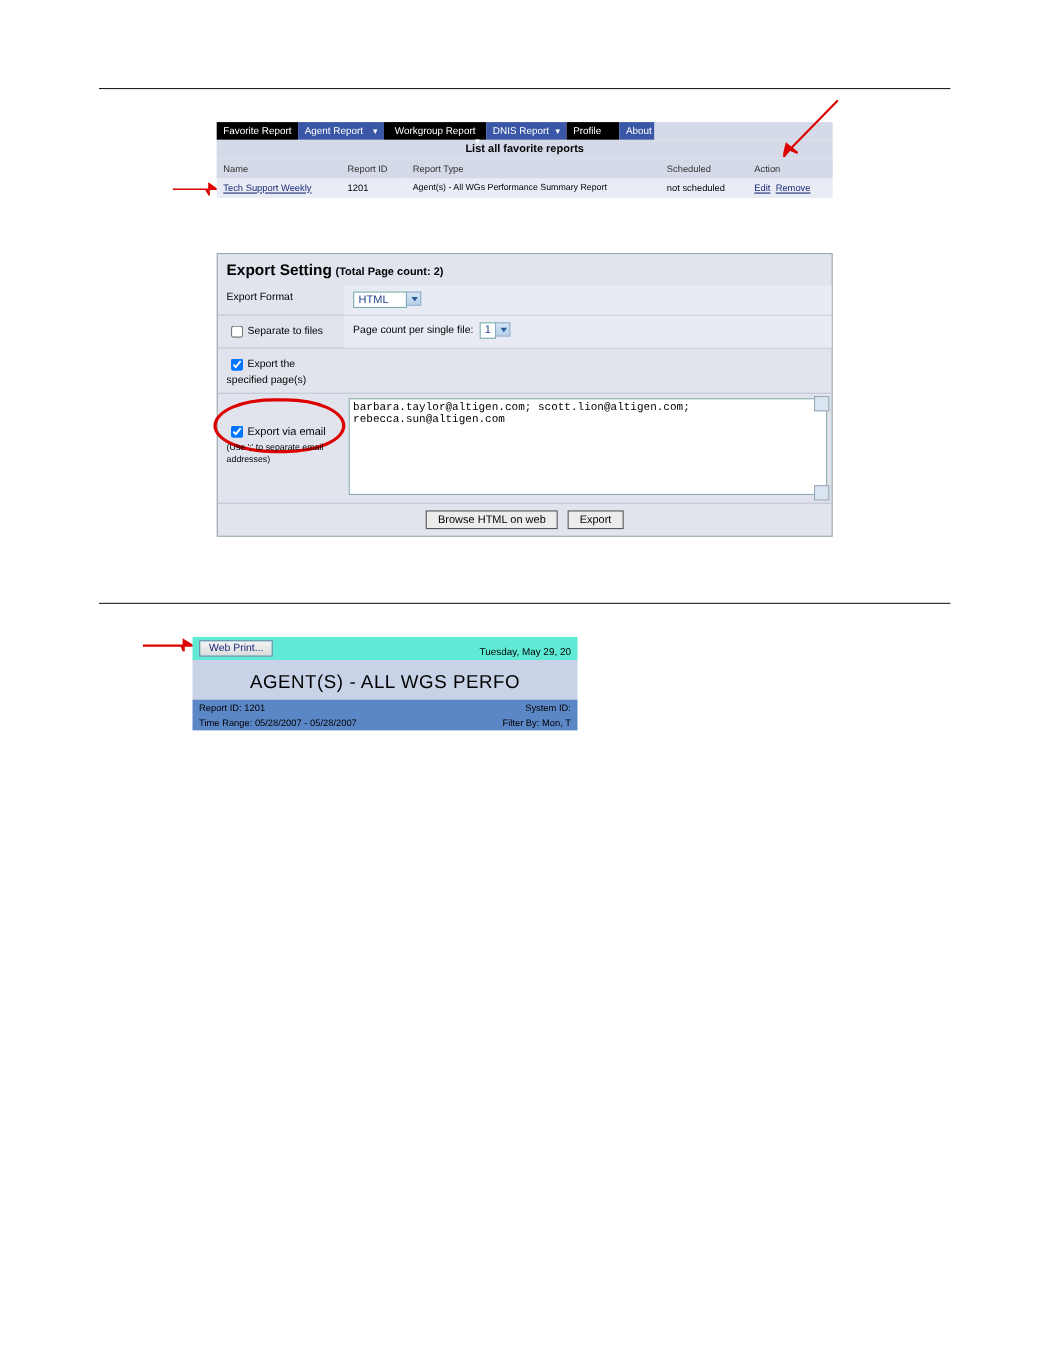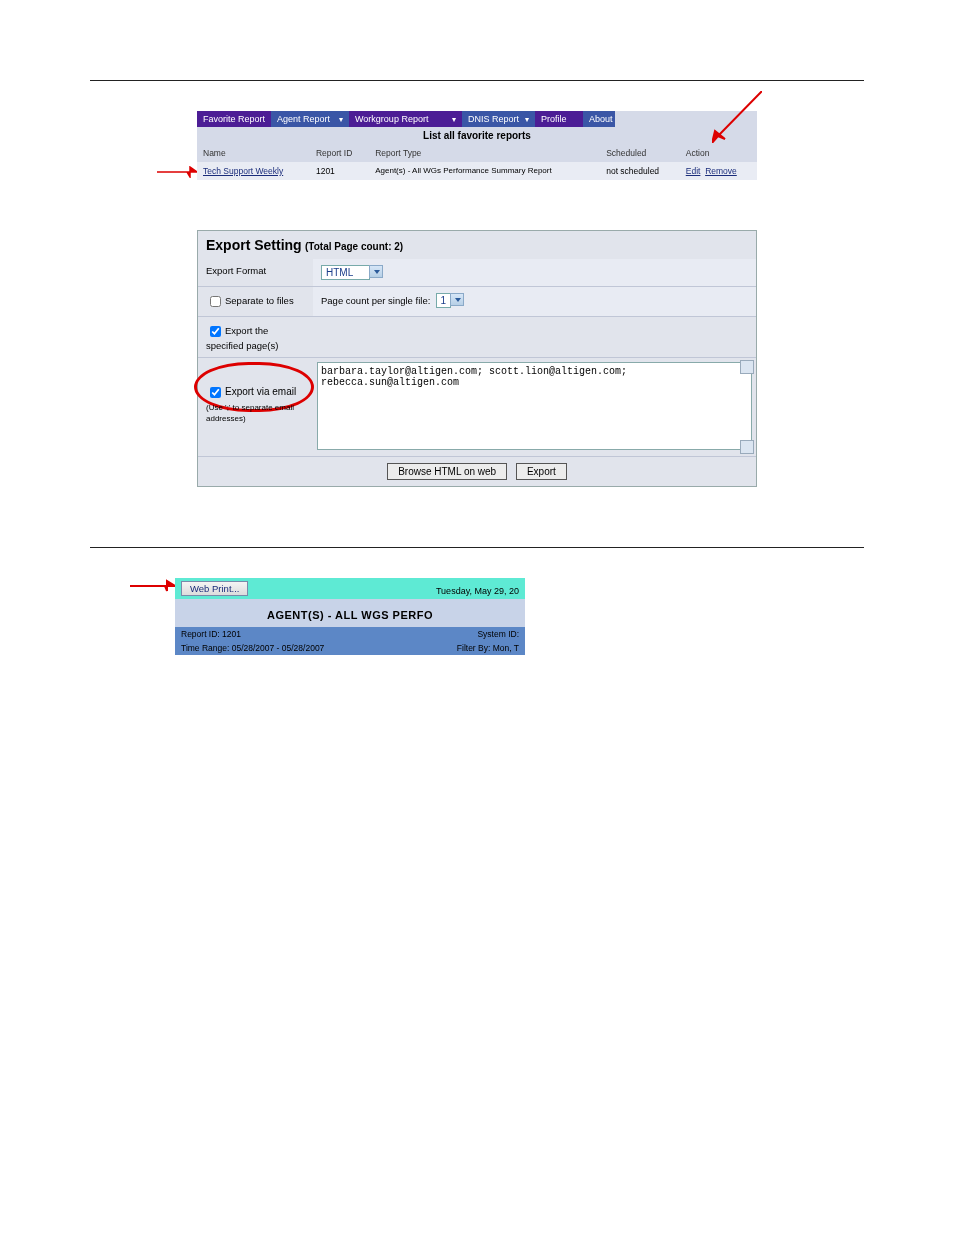--- a/index.html
+++ b/index.html
@@ -2,21 +2,21 @@
 <html><head>
 <meta charset="utf-8">
 <style>
   * { box-sizing: border-box; }
   body { margin: 0; background: #fff; font-family: Arial, sans-serif; font-size: 12px; color: #000; }
   .page { width: 954px; margin: 0 auto; padding: 60px 90px 40px; }
   .hr { border: none; border-top: 1.5px solid #222; margin: 60px 0 30px; }
   .figure-wrap { display: flex; justify-content: center; margin: 10px 0 20px; position: relative; }
   .fav-container { position: relative; width: 560px; }
   .tabs { display: flex; }
-  .tab { background: #4c1d95; color: #fff; font-size: 9px; padding: 3px 6px; margin-right: 0; display:flex; align-items:center; height:16px;}
+  .tab { background: #000000; color: #fff; font-size: 9px; padding: 3px 6px; margin-right: 0; display:flex; align-items:center; height:16px;}
   .tab.light { background:#3a56a6; }
   .tab .tri { font-size:8px; margin-left:2px;}
   .listall { background: #d5dae8; text-align: center; font-weight: bold; font-size: 10px; padding: 3px 0; }
   .fav-table { width: 100%; border-collapse: collapse; font-size: 8.5px; background: #e9ecf4;}
   .fav-table th, .fav-table td { text-align: left; padding: 4px 6px; vertical-align: top; }
   .fav-table th { background: #d5dae8; font-weight: normal; color:#333; }
   .fav-table .name-link { color: #1a2c7a; text-decoration: underline; }
   .fav-table .act { color: #1a2c7a; text-decoration: underline; }
   .tiny { font-size:8px; }
 
@@ -41,21 +41,21 @@
   .scroll-end { position:absolute; right:2px; bottom:2px; width:14px; height:14px; background:#dbe5f1; border:1px solid #9ab;}
   .scroll-top { position:absolute; right:2px; top:2px; width:14px; height:14px; background:#dbe5f1; border:1px solid #9ab;}
   .circle { position:absolute; left:-4px; top:4px; width:120px; height:50px; border:3px solid #d00; border-radius: 50% / 55%; }
   .btnrow { text-align:center; padding:6px 0; }
   .btn { display:inline-block; background:#ececec; border:1px solid #555; padding:2px 10px; font-size:10px; margin:0 3px;}
 
   .preview-container { width:350px; position:relative; }
   .preview-top { background:#5eead4; padding:3px 6px; display:flex; align-items:flex-end; font-size:9px; color:#1a2c7a;}
   .wp-btn { background: linear-gradient(#f4f4f4,#dcdcdc); border:1px solid #7a8aaa; color:#1a2c7a; font-size:9.5px; padding:1px 8px;}
   .wp-date { margin-left:auto; color:#000; }
-  .preview-title { background:#c8d3e8; text-align:center; font-family: Arial Black, Arial; font-weight:700; font-size:11px; letter-spacing:0.5px; padding:10px 0 6px;}
+  .preview-title { background:#c8d3e8; text-align:center; font-family: Arial Black, Arial; font-weight:400; font-size:17px; letter-spacing:0.5px; padding:10px 0 6px;}
   .preview-info { background:#5c87c6; color:#000; font-size:8.5px; display:flex; flex-wrap:wrap;}
   .preview-info .li { width:50%; padding:2px 6px;}
   .preview-info .ri { width:50%; padding:2px 6px; text-align:right;}
   .arrow-red-3 { position:absolute; left:-45px; top:1px; width:45px; height:14px;}
 
   svg.arrow-head path { fill:#d00; stroke:#d00;}
 </style>
 </head>
 <body>
 
@@ -71,21 +71,21 @@
           <path d="M50 0 L6 45 M6 45 L0 52 L3 40 L13 48 Z" stroke-width="2"></path>
         </svg>
       <div class="tabs">
         <div class="tab">
             <span>Favorite Report</span>
           </div>
         <div class="tab light" style="width:78px;">
             <span>Agent Report</span>
             <span class="tri" style="margin-left:auto;">▾</span>
           </div>
-        <div class="tab" style="width:113px;">
+        <div class="tab" style="width:93px;flex-direction:column;">
             <span>Workgroup Report</span>
             <span class="tri" style="margin-left:auto;">▾</span>
           </div>
         <div class="tab light" style="width:73px;">
             <span>DNIS Report</span>
             <span class="tri" style="margin-left:auto;">▾</span>
           </div>
         <div class="tab" style="width:48px;">
             <span>Profile</span>
           </div>

